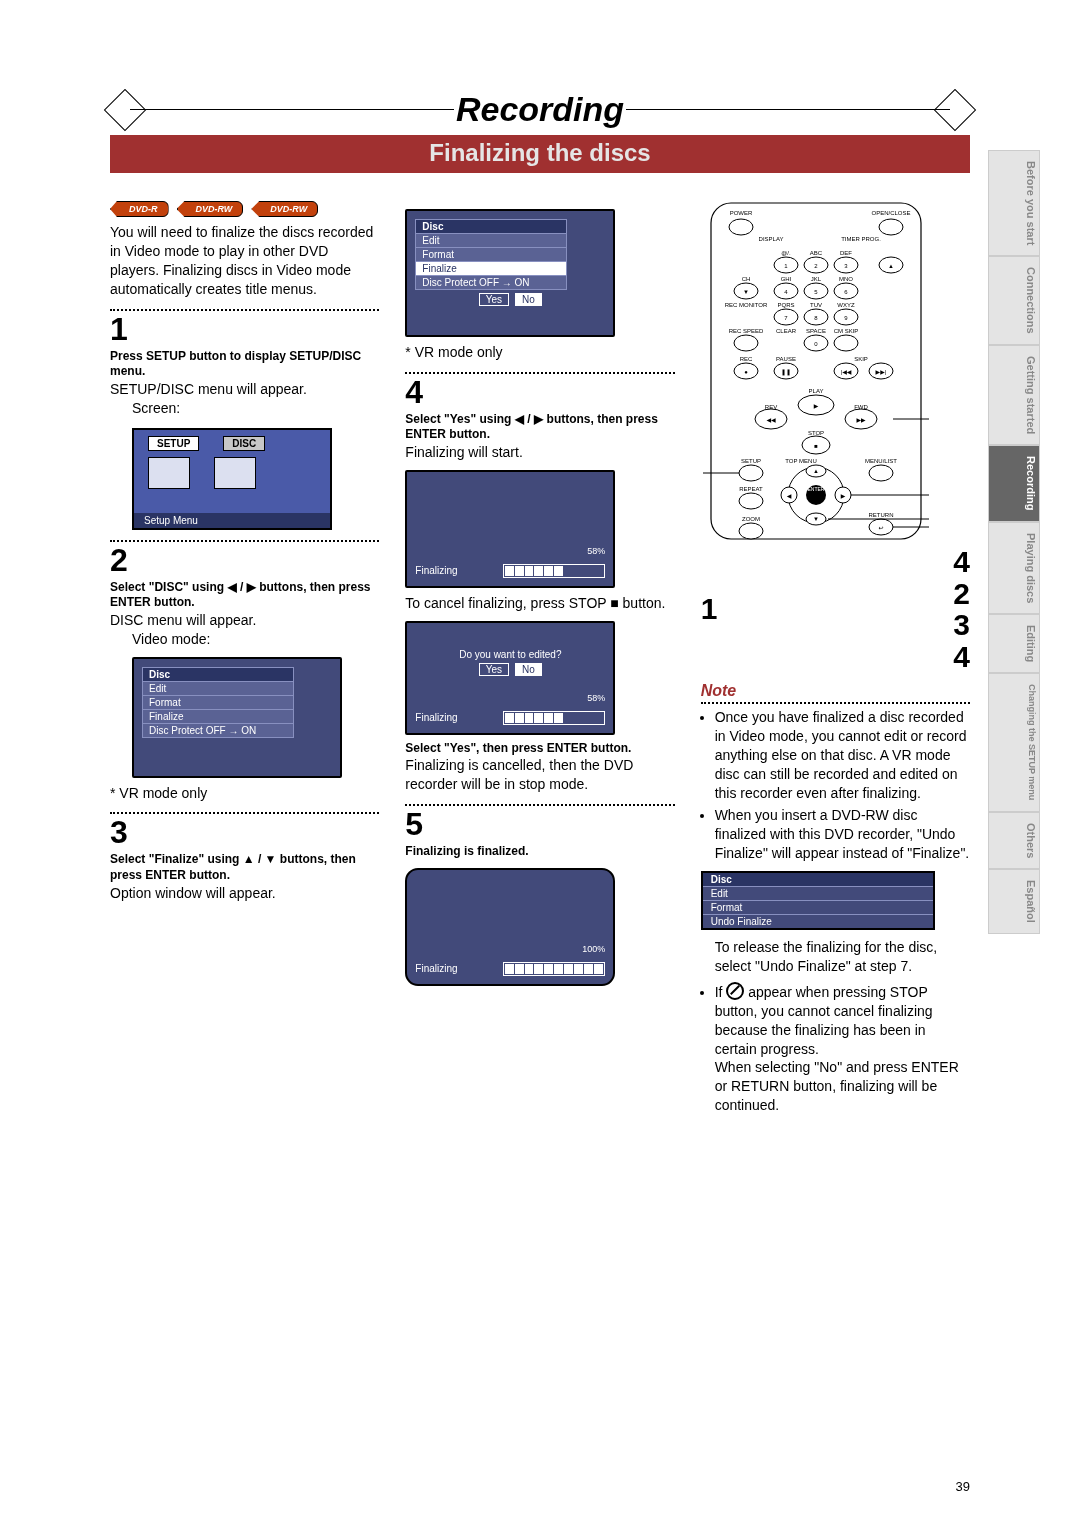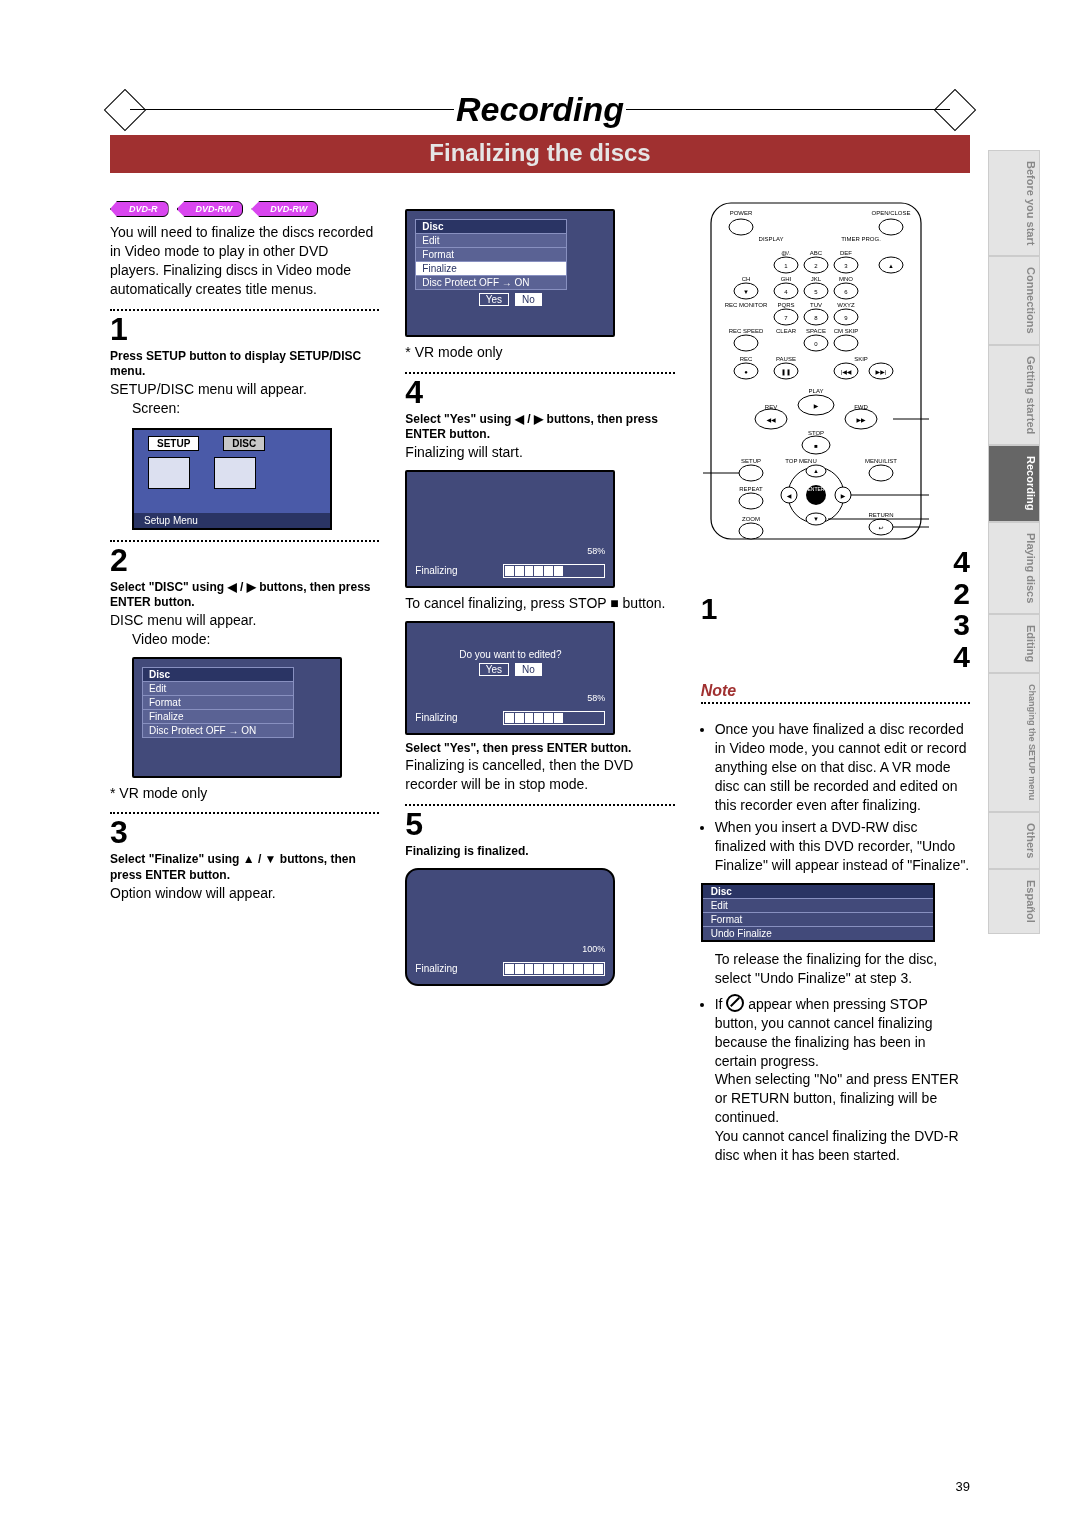--- a/index.html
+++ b/index.html
@@ -57,21 +57,21 @@
   .col {
     flex: 1;
     min-width: 0;
   }
   .badge-row {
     display: flex;
     gap: 8px;
     margin-bottom: 6px;
   }
   .badge {
-    background: #d946ef;
+    background: #c2410c;
     color: #fff;
     font-size: 9px;
     font-style: italic;
     font-weight: bold;
     padding: 2px 10px 2px 18px;
     border: 1px solid #000;
     border-radius: 0 6px 6px 0;
     position: relative;
     clip-path: polygon(12% 0, 100% 0, 100% 100%, 12% 100%, 0 50%);
   }
@@ -230,21 +230,21 @@
     padding: 2px 10px;
     font-size: 10px;
   }
   .note-label {
     color: #a03030;
     font-weight: bold;
     font-style: italic;
     font-size: 16px;
     border-bottom: 2px dotted #000;
     padding-bottom: 2px;
-    margin-bottom: 16px;
+    margin-bottom: 4px;
     display: block;
   }
   .note-ul {
     padding-left: 14px;
     margin: 0;
   }
   .note-ul li {
     font-size: 14px;
     line-height: 1.35;
     margin-bottom: 4px;
@@ -631,27 +631,27 @@
         <li>When you insert a DVD-RW disc finalized with this DVD recorder, "Undo Finalize" will appear instead of "Finalize".</li>
       </ul>
 
       <div class="discmenu-note">
         <div class="hdr">Disc</div>
         <div class="item">Edit</div>
         <div class="item">Format</div>
         <div class="item">Undo Finalize</div>
       </div>
 
-      <div class="step-text" style="margin-left:14px;">To release the finalizing for the disc, select "Undo Finalize" at step 3.</div>
+      <div class="step-text" style="margin-left:14px;">To release the finalizing for the disc, select "Undo Finalize" at step 7.</div>
 
       <ul class="note-ul" style="margin-top:6px;">
         <li>
           <span>If </span><span class="prohibit"></span><span> appear when pressing STOP button, you cannot cancel finalizing because the finalizing has been in certain progress.</span>
           <br><span>When selecting "No" and press ENTER or RETURN button, finalizing will be continued.</span>
-          <br><span>You cannot cancel finalizing the DVD-R disc when it has been started.</span>
+          <br>
         </li>
       </ul>
     </div>
   </div>
 
   <div class="sidetabs">
     <div class="sidetab">Before you start</div>
     <div class="sidetab">Connections</div>
     <div class="sidetab">Getting started</div>
     <div class="sidetab active">Recording</div>

